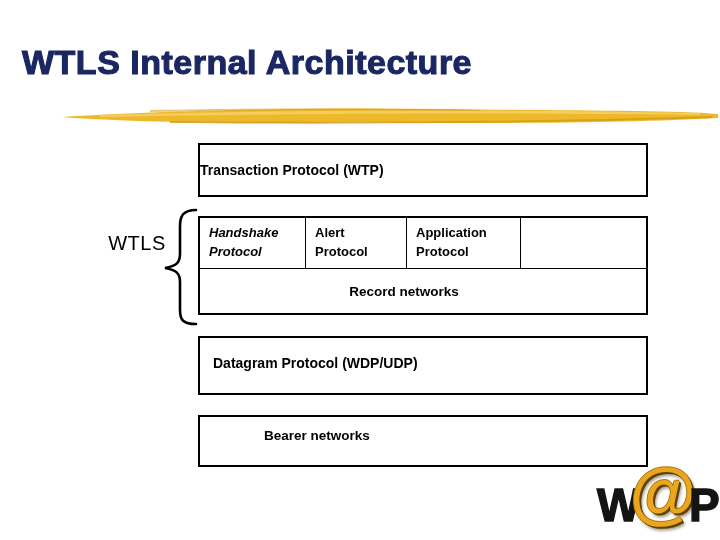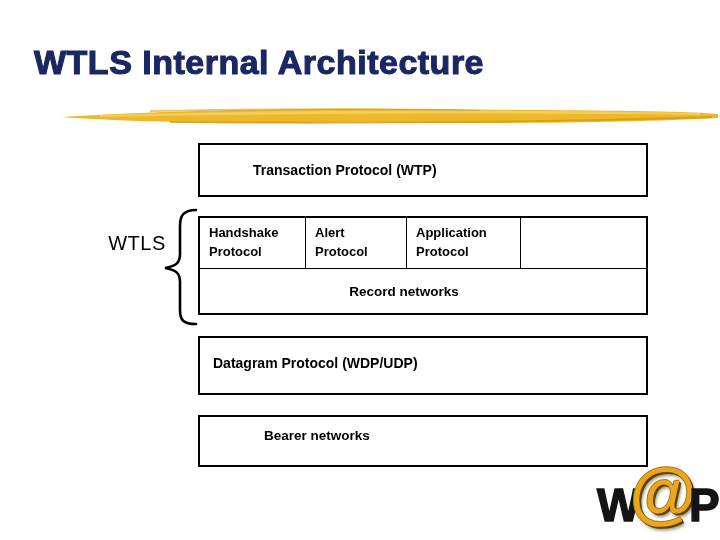--- a/index.html
+++ b/index.html
@@ -11,41 +11,41 @@
     --logo-dark:#5f4307;
     --box-border:#000000;
     --ink:#000000;
   }
   html,body{margin:0;padding:0;background:#ffffff;}
   .slide{
     position:relative;width:720px;height:540px;background:#ffffff;overflow:hidden;
     font-family:"Liberation Sans","DejaVu Sans",sans-serif;color:var(--ink);
   }
   .title{
-    position:absolute;left:34px;top:44px;margin:0;
+    position:absolute;left:22px;top:44px;margin:0;
     font-size:34px;line-height:36px;font-weight:700;letter-spacing:0.5px;
     color:var(--title-color);-webkit-text-stroke:1.1px var(--title-color);
     white-space:nowrap;
     text-align:center;
   }
   .brush{position:absolute;left:60px;top:101px;width:660px;height:28px;}
   .box{
     position:absolute;left:198px;width:450px;box-sizing:border-box;
     border:2px solid var(--box-border);background:#ffffff;
   }
-  .box-transaction{top:143px;height:54px;display:flex;align-items:center;padding-left:53px;
+  .box-transaction{top:143px;height:54px;display:flex;align-items:center;
     font-weight:700;font-size:14px;}
   .box-wtls-group{top:216px;height:99px;padding:0;}
   .proto-row{display:flex;height:51px;border-bottom:1px solid var(--box-border);box-sizing:border-box;}
   .cell{
     box-sizing:border-box;border-right:1px solid var(--box-border);
     padding:5px 4px 0 9px;font-weight:700;font-size:13px;line-height:19px;
     white-space:pre-line;overflow:hidden;
   }
-  .cell.c1{width:106px;} .cell.c2{width:101px;} .cell.c3{width:114px;}
+  .cell.c1{width:106px;font-style:italic;} .cell.c2{width:101px;} .cell.c3{width:114px;}
   .cell.c4{flex:1;border-right:none;}
   .record-row{
     height:44px;display:flex;align-items:center;justify-content:center;
     padding-right:38px;box-sizing:border-box;font-weight:700;font-size:13.5px;
   }
   .box-datagram{top:336px;height:59px;display:flex;align-items:flex-start;
     padding-left:13px;padding-top:17px;font-weight:700;font-size:14px;}
   .box-bearer{top:415px;height:52px;display:flex;align-items:flex-start;
     padding-left:64px;padding-top:11px;font-weight:700;font-size:13.5px;}
   .wtls-label{

